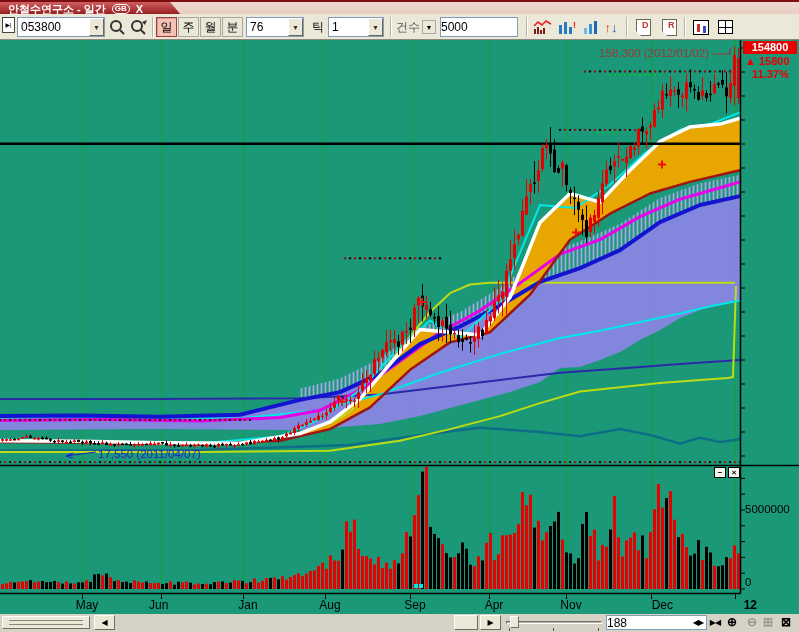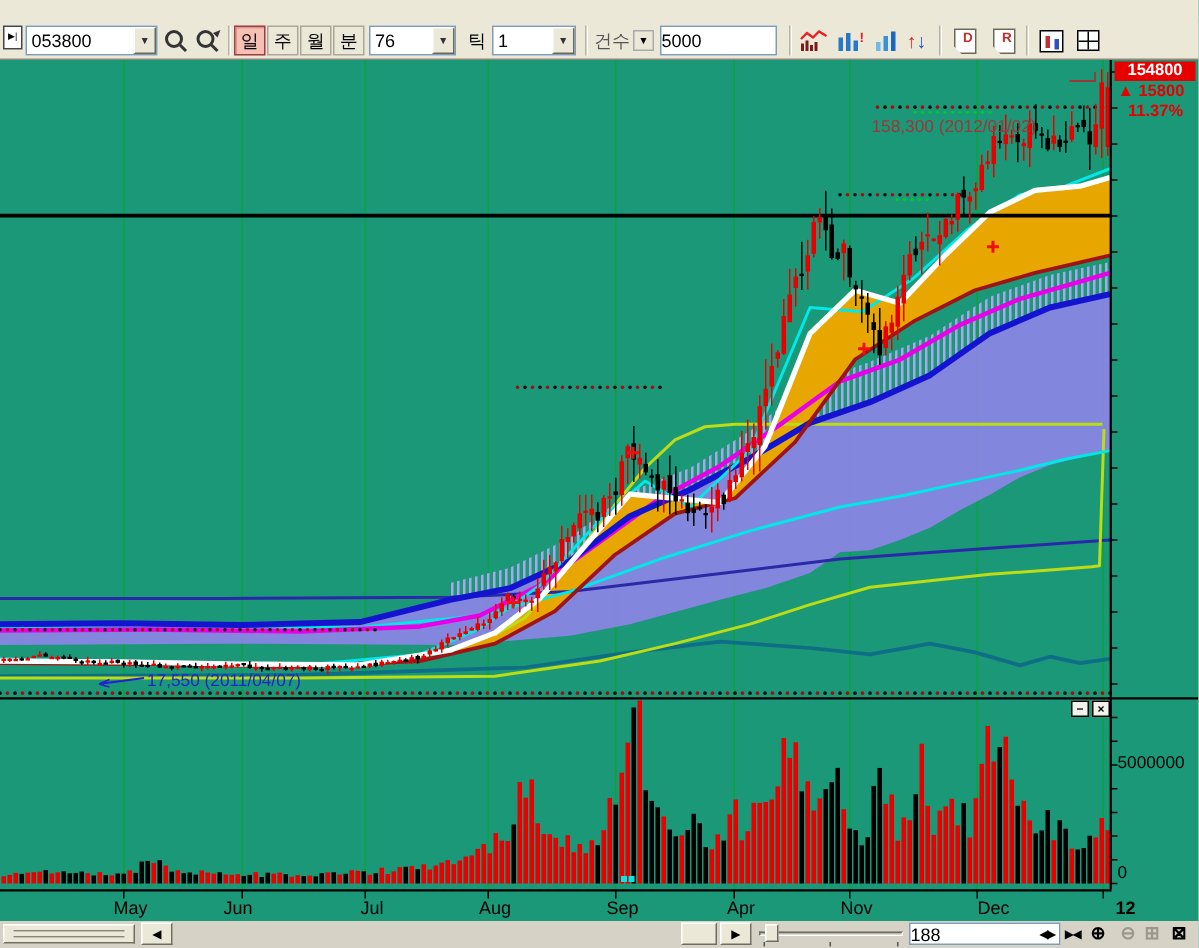--- a/index.html
+++ b/index.html
@@ -76,20 +76,27 @@
   #posInput { position:absolute; left:606px; top:1px; width:101px; height:15px; }
   .bicon { position:absolute; top:1px; width:16px; height:16px; text-align:center; font-size:12px; line-height:15px; color:#000; }
   .bicon.dim { color:#9a988c; }
   .bicon.small { font-size:8px; letter-spacing:-1px; }
 </style>
 </head>
 <body>
 
 <div id="app">
 
+  <div id="titlebar">
+    <div id="titletab">
+      <span>안철수연구소 - 일간</span>
+      <span class="badge">GB</span>
+      <span class="closex">X</span>
+    </div>
+  </div>
 
   <div id="toolbar">
     <div class="tbitem mini-box-icon" style="left:2px;">▶|</div>
     <div class="tbitem sunken combo" style="left:17px; width:88px;">
       <span class="val">053800</span>
       <span class="drop">▼</span>
     </div>
     <div class="ticon" style="left:106px;">
       <svg width="18" height="18">
           <circle cx="8" cy="8" r="5" fill="none" stroke="#333" stroke-width="2"></circle>
@@ -1084,33 +1091,33 @@
         <line x1="243.5" y1="553" x2="243.5" y2="559" stroke="#000" stroke-width="1"></line>
         <line x1="325.5" y1="553" x2="325.5" y2="559" stroke="#000" stroke-width="1"></line>
         <line x1="410.5" y1="553" x2="410.5" y2="559" stroke="#000" stroke-width="1"></line>
         <line x1="489.5" y1="553" x2="489.5" y2="559" stroke="#000" stroke-width="1"></line>
         <line x1="566.5" y1="553" x2="566.5" y2="559" stroke="#000" stroke-width="1"></line>
         <line x1="651.5" y1="553" x2="651.5" y2="559" stroke="#000" stroke-width="1"></line>
         <line x1="735.5" y1="553" x2="735.5" y2="559" stroke="#000" stroke-width="1"></line>
         <path d="M713 14 H730 V8" fill="none" stroke="#A03636" stroke-width="1.2"></path>
         <path d="M96 412 L66 416 M66 416 l7 -3 m-7 3 l7 2" fill="none" stroke="#2222CC" stroke-width="1.2"></path>
       </svg>
-    <div id="annoHigh" class="anno" style="left:581px; top:7px;margin-top:32px;">158,300 (2012/01/02)</div>
+    <div id="annoHigh" class="anno" style="left:599px; top:7px;">158,300 (2012/01/02)</div>
     <div id="annoLow" class="anno" style="left:98px; top:408px;">17,550 (2011/04/07)</div>
     <div id="priceBox">154800</div>
     <div id="chg"><span>▲</span> <span>15800</span></div>
     <div id="pct">11.37%</div>
     <div class="volLbl" style="top:463px;">5000000</div>
     <div class="volLbl" style="top:536px;">0</div>
     <div class="paneBtn" style="left:714px;">−</div>
     <div class="paneBtn" style="left:728px;">×</div>
     <div id="xlabels">
         <span style="left: 70px; width: 34px; text-align: center;">May</span>
         <span style="left: 149px; width: 34px; ">Jun</span>
-        <span style="left: 231px; width: 34px; text-align: center;">Jul</span>
+        <span style="left: 231px; width: 34px; text-align: center;">Jan</span>
         <span style="left: 313px; width: 34px; text-align: center;">Aug</span>
         <span style="left: 398px; width: 34px; text-align: center;">Sep</span>
         <span style="left: 477px; width: 34px; text-align: center;">Apr</span>
         <span style="left: 554px; width: 34px; text-align: center;">Nov</span>
         <span style="left: 639px; width: 34px; text-align: right;">Dec</span>
         <span style="left: 723px; width: 34px; text-align: right; font-weight: bold;">12</span>
       </div>
   </div>
 
   <div id="bottombar">

